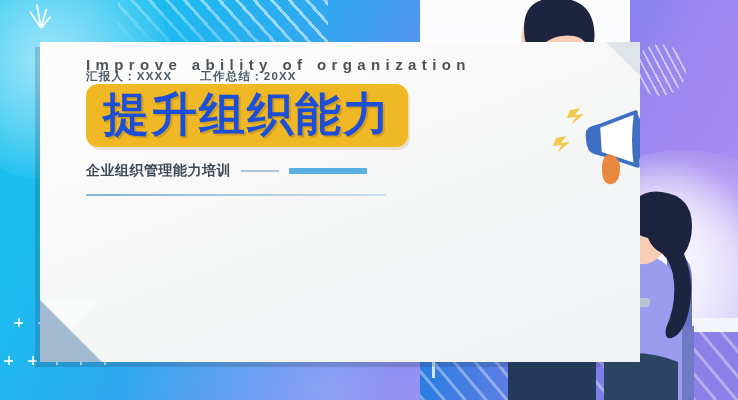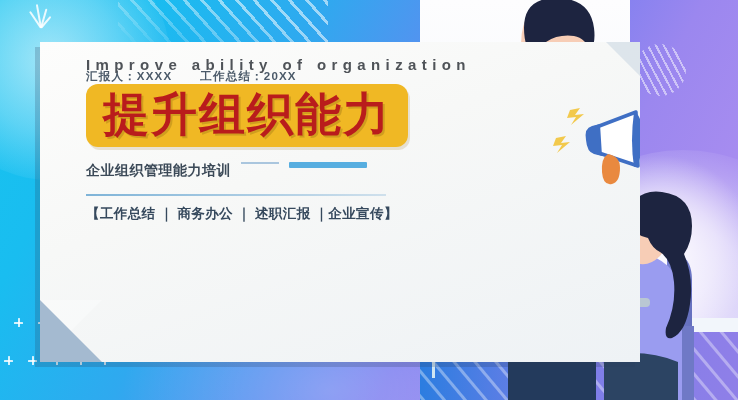--- a/index.html
+++ b/index.html
@@ -174,29 +174,29 @@
     background: #f0b824;
     border-radius: 12px;
     padding: 7px 17px 10px 17px;
     box-shadow: 2px 3px 0 rgba(140,100,10,.16);
   }
   #title {
     margin: 0;
     font-size: 46px;
     line-height: 1;
     font-weight: 700;
-    color: #b91c1c;
+    color: #1d4ed8;
     letter-spacing: 2px;
     white-space: nowrap;
     text-shadow: 2px 2px 0 rgba(150,110,20,.35);
     font-family: "Liberation Sans", "DejaVu Sans", sans-serif;
   }
   #sub-row {
     display: flex;
-    align-items: flex-start;
+    align-items: center;
     gap: 10px;
     margin: 15px 0 0 0;
   }
   #subtitle {
     font-size: 14px;
     font-weight: 700;
     color: #3c4a58;
     letter-spacing: .5px;
     white-space: nowrap;
   }
@@ -412,21 +412,20 @@
       </div>
 
       <div id="sub-row">
         <span id="subtitle">企业组织管理能力培训</span>
         <span class="rule-thin"></span>
         <span class="rule-thick"></span>
       </div>
 
       <div id="divider"></div>
 
-      <div id="tags">【工作总结 ｜ 商务办公 ｜ 述职汇报 ｜企业宣传】</div>
     </div>
 
     <div id="meta-row">
       <span>汇报人：XXXX</span>
       <span>工作总结：20XX</span>
     </div>
 
     <div id="megaphone">
       <svg viewBox="0 0 96 86" width="96" height="86">
 

